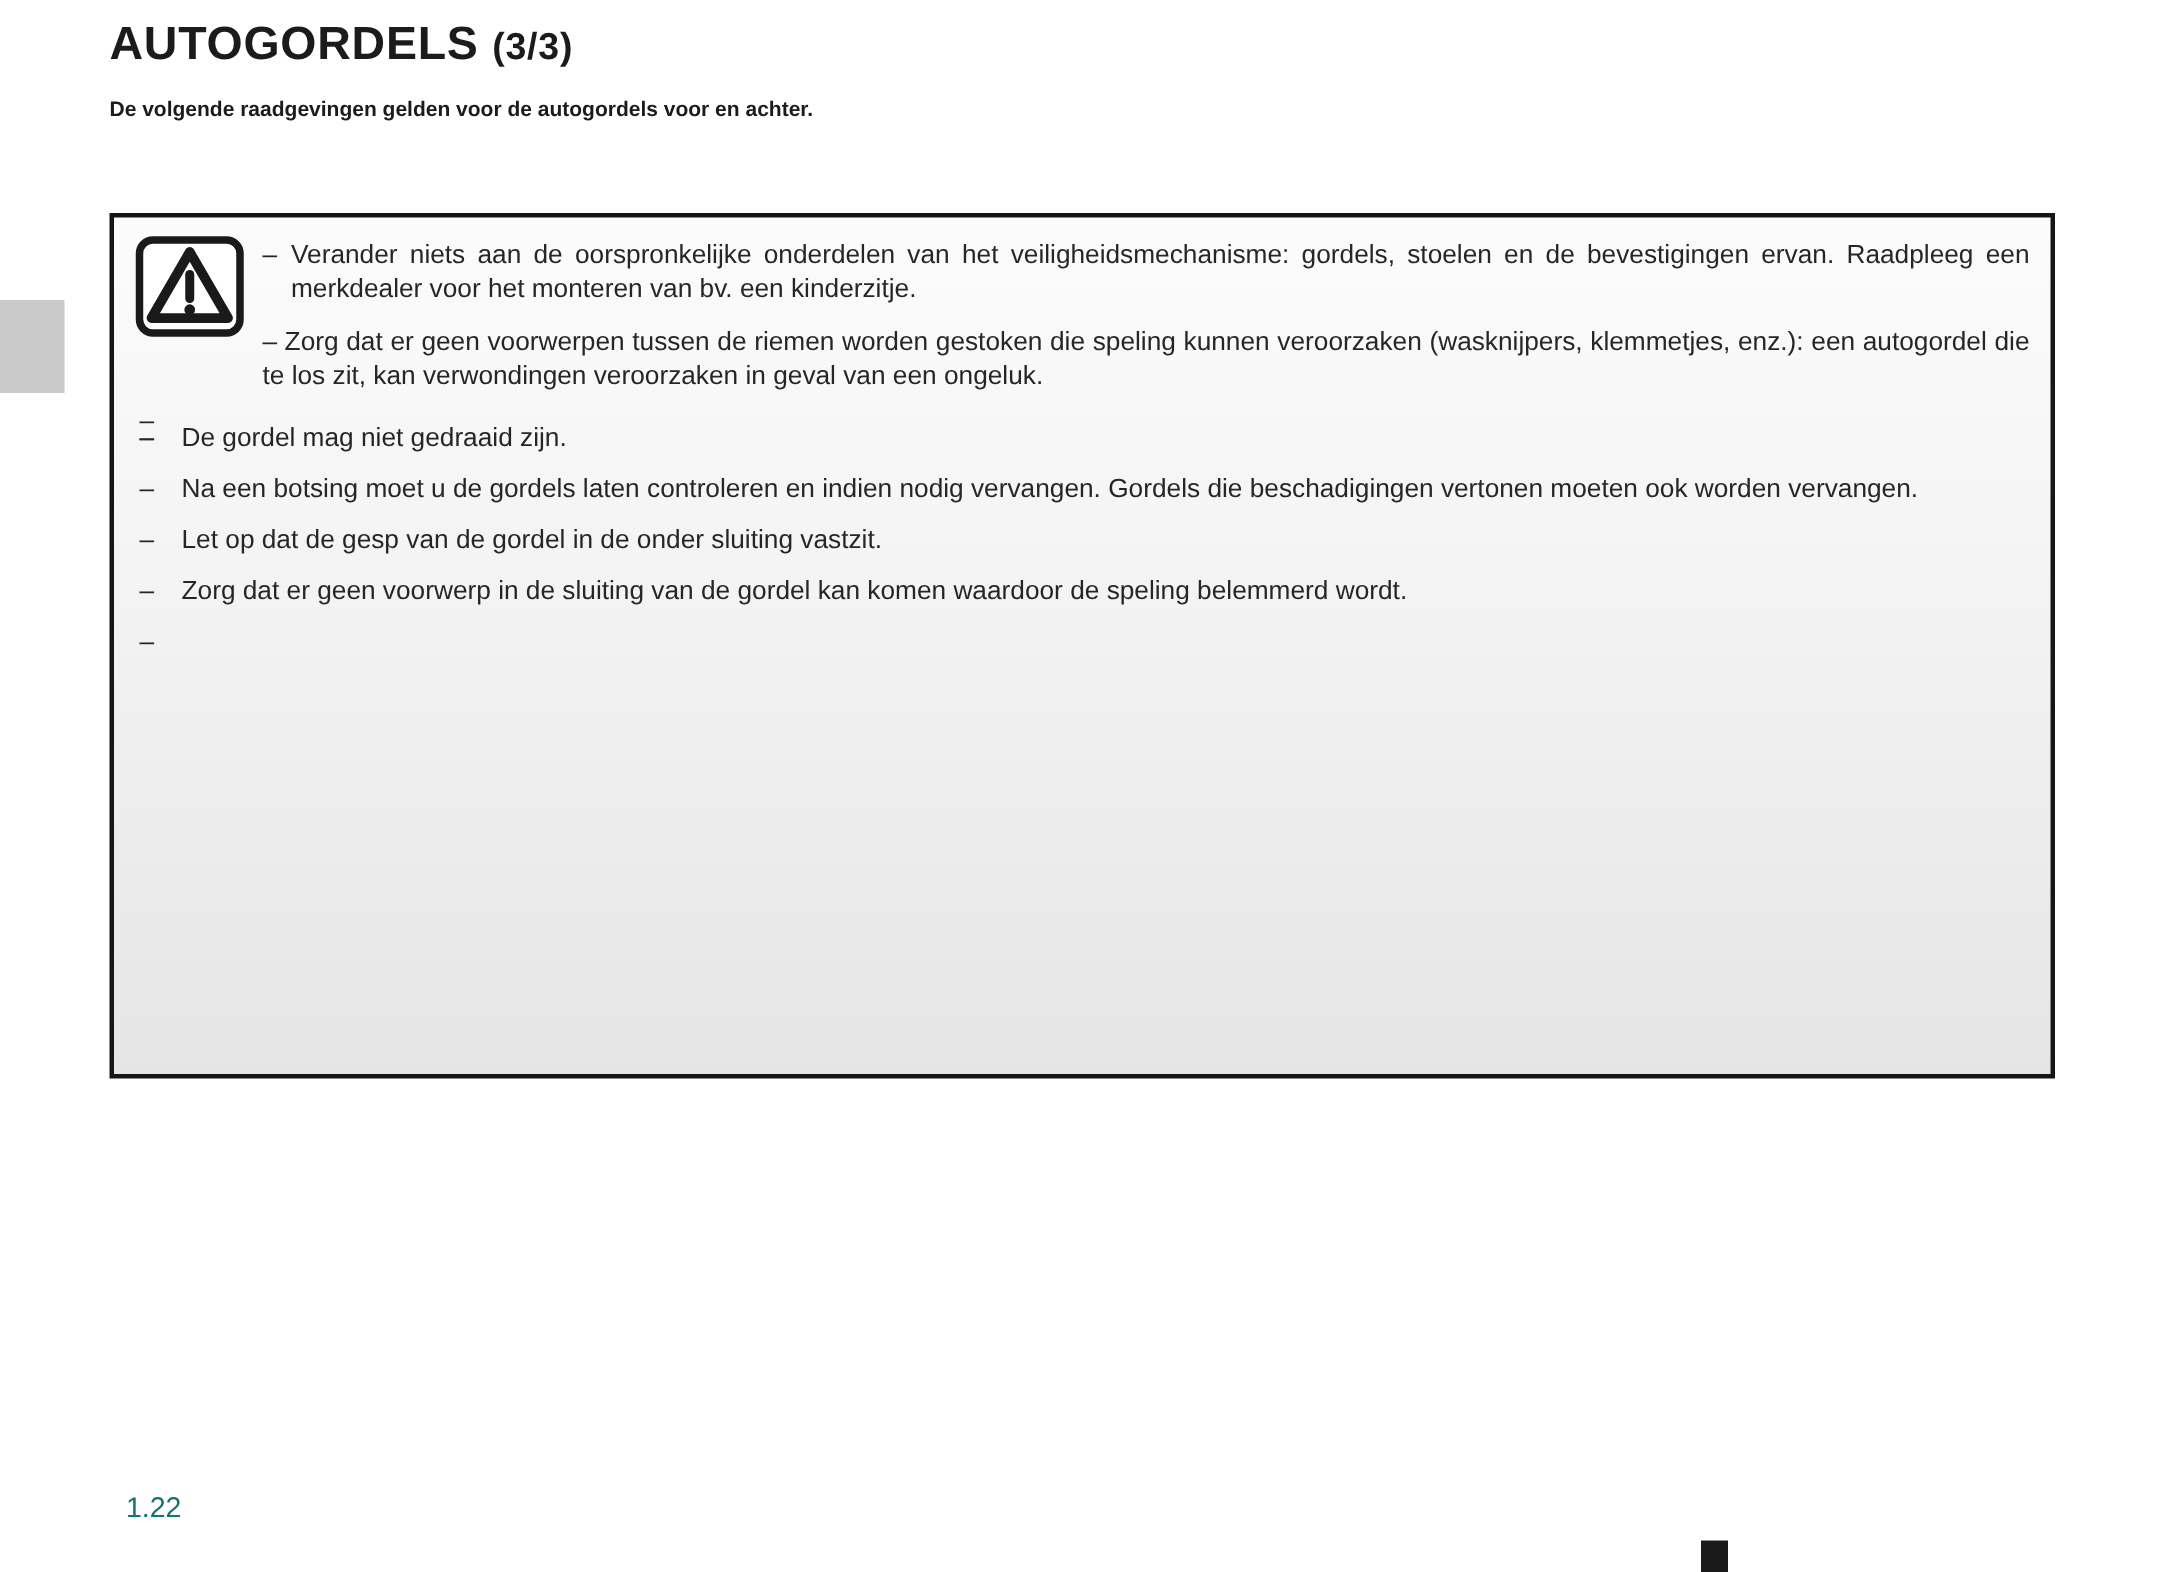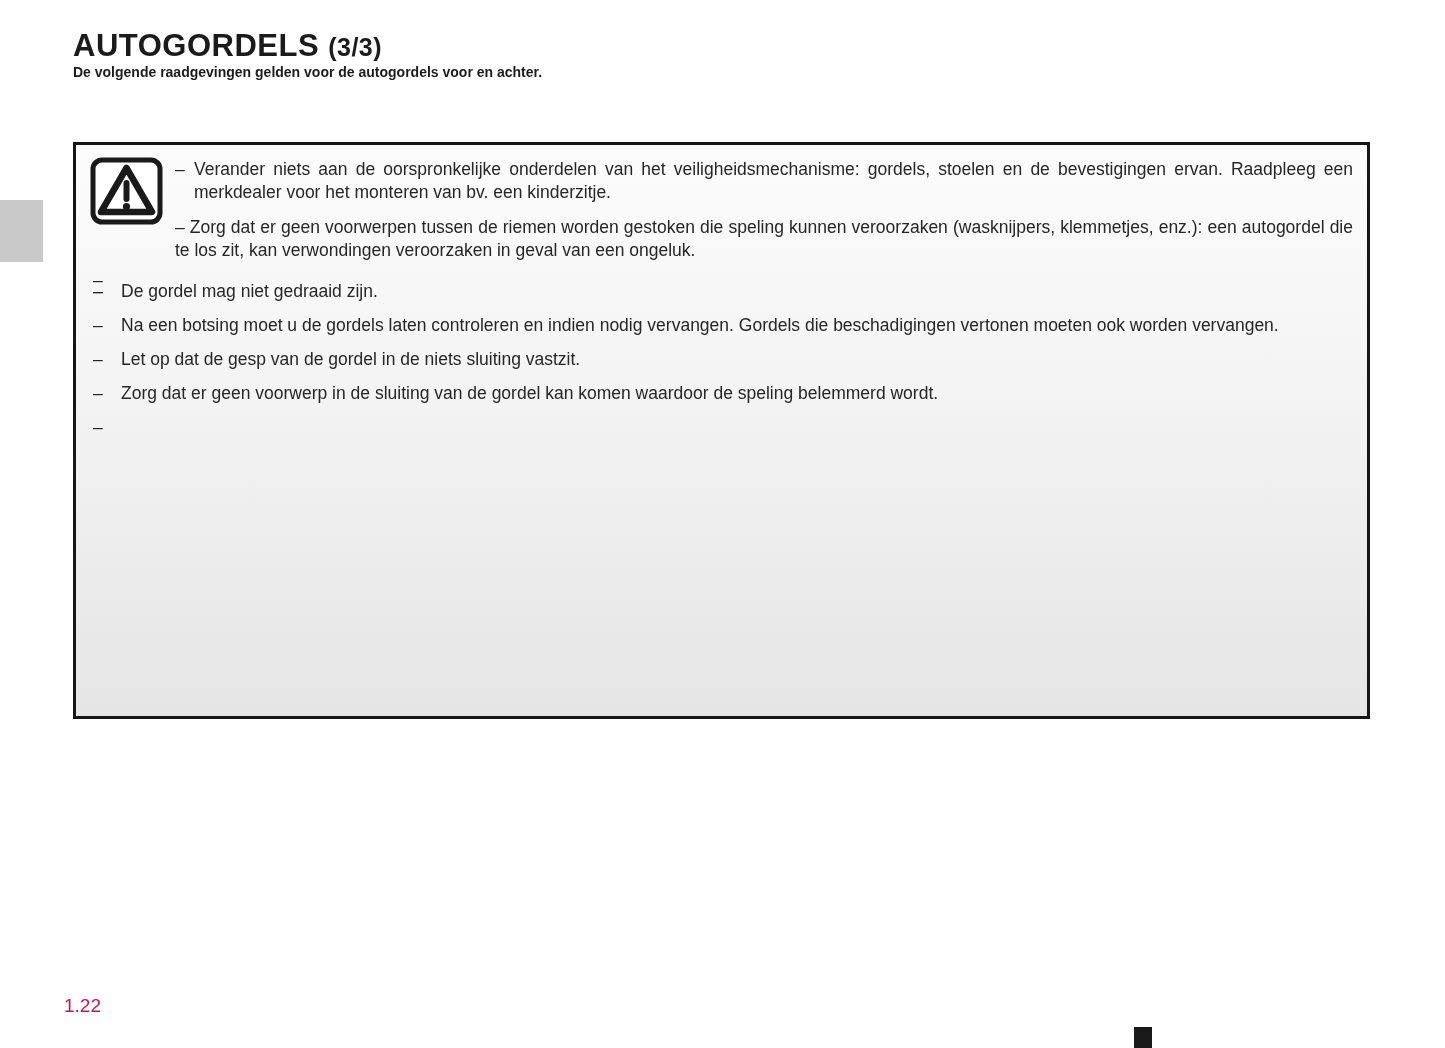--- a/index.html
+++ b/index.html
@@ -7,21 +7,21 @@
     width: 1445px; height: 1048px;
     background: #ffffff;
     font-family: "Liberation Sans", "DejaVu Sans", sans-serif;
     color: #1f1f1f;
     overflow: hidden;
     position: relative;
   }
 
   
   .page-title {
-    position: absolute; left: 73px; top: 28px;
+    position: absolute; left: 73px; top: 11px;
     font-size: 31px; font-weight: bold; letter-spacing: 0.5px;
     color: #1b1b1b;
     white-space: nowrap;
   }
   .page-title .suffix { font-size: 25px; font-weight: bold; }
   .page-subtitle {
     position: absolute; left: 73px; top: 64px;
     font-size: 14px; font-weight: bold; color: #1b1b1b;
   }
 
@@ -61,22 +61,22 @@
   }
   .advice-list li {
     position: relative;
     padding-left: 28px;
     margin-bottom: 11px;
   }
   .advice-list .dash { position: absolute; left: 0; top: 0; }
 
   
   .page-number {
-    position: absolute; left: 64px; top: 995px;
-    font-size: 19px; color: #be185d;
+    position: absolute; left: 84px; top: 995px;
+    font-size: 19px; color: #0f766e;
   }
   .footer-marker {
     position: absolute; left: 1134px; top: 1027px;
     width: 18px; height: 21px;
     background: #1a1a1a;
   }
 </style>
 </head>
 <body>
 
@@ -100,21 +100,21 @@
   <div class="warn-items">
     <p class="warn-item hang"><span class="dash">–</span><span>Verander niets aan de oorspronkelijke onderdelen van het veiligheidsmechanisme: gordels, stoelen en de bevestigingen ervan. Raadpleeg een merkdealer voor het monteren van bv. een kinderzitje.</span></p>
     <p class="warn-item flat"><span class="dash">–</span><span>Zorg dat er geen voorwerpen tussen de riemen worden gestoken die speling kunnen veroorzaken (wasknijpers, klemmetjes, enz.): een autogordel die te los zit, kan verwondingen veroorzaken in geval van een ongeluk.</span></p>
   </div>
 
   <ul class="advice-list">
     <li><span class="dash">–</span></li>
     <li><span class="dash">–</span></li>
     <li><span class="dash">–</span><span>De gordel mag niet gedraaid zijn.</span></li>
     <li><span class="dash">–</span><span>Na een botsing moet u de gordels laten controleren en indien nodig vervangen. Gordels die beschadigingen vertonen moeten ook worden vervangen.</span></li>
-    <li><span class="dash">–</span><span>Let op dat de gesp van de gordel in de niets sluiting vastzit.</span></li>
+    <li><span class="dash">–</span><span>Let op dat de gesp van de gordel in de onder sluiting vastzit.</span></li>
     <li><span class="dash">–</span><span>Zorg dat er geen voorwerp in de sluiting van de gordel kan komen waardoor de speling belemmerd wordt.</span></li>
     <li><span class="dash">–</span></li>
   </ul>
 
 </section>
 
 <span class="page-number">1.22</span>
 <span class="footer-marker"></span>
 
 </body></html>

